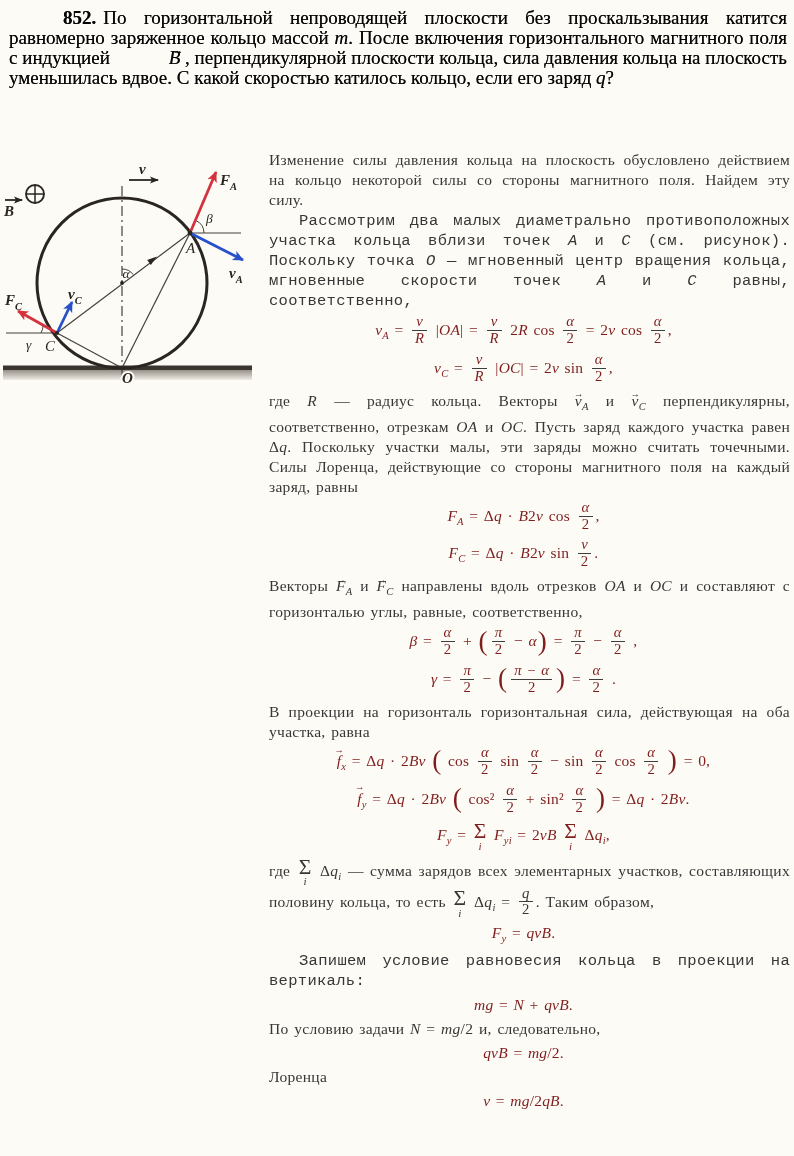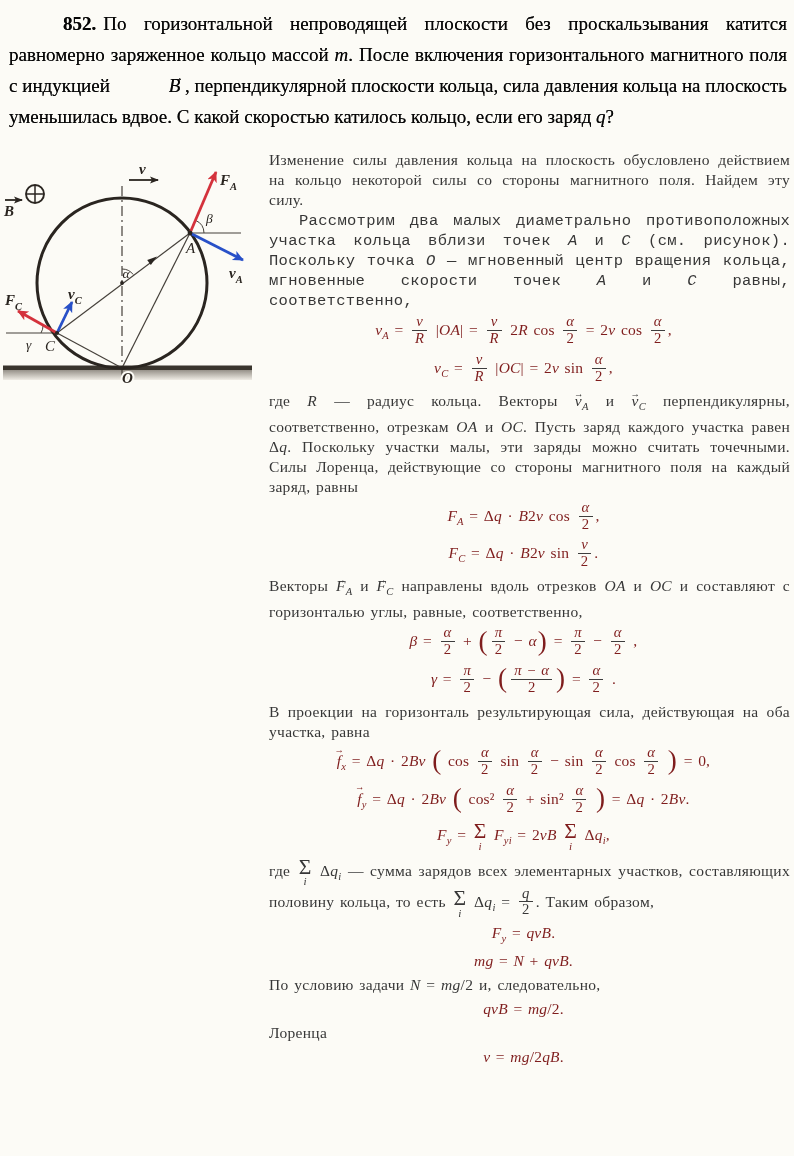--- a/index.html
+++ b/index.html
@@ -12,21 +12,21 @@
   html,body{margin:0;padding:0;}
   body{
     width:794px;height:1156px;position:relative;overflow:hidden;
     background:var(--paper);
     font-family:"Liberation Serif","DejaVu Serif",serif;
     color:#333;
   }
   
   .problem{
     position:absolute;left:9px;right:7px;top:8px;margin:0;
-    font-size:19px;line-height:31px;text-align:justify;text-indent:54px;
+    font-size:19px;line-height:20px;text-align:justify;text-indent:54px;
     color:#060606;text-shadow:0 0 .5px rgba(0,0,0,.75);
   }
   .pnum{font-weight:bold;margin-right:7px;}
   
   .figure{position:absolute;left:0;top:148px;width:255px;height:252px;}
   .figure text{font-family:"Liberation Serif","DejaVu Serif",serif;font-style:italic;fill:var(--ink);}
   .figure .lbl{font-size:15px;}
   .figure .strong{font-weight:bold;}
   .figure .ang{font-size:13.5px;}
   .figure .sub{font-size:10.5px;}
@@ -133,24 +133,25 @@
   <p>Изменение силы давления кольца на плоскость обусловлено дей­ствием на кольцо некоторой силы со стороны магнитного поля. Найдем эту силу.</p>
   <p class="ind">Рассмотрим два малых диаметрально противоположных участ­ка кольца вблизи точек <i>A</i> и <i>C</i> (см. рисунок). Поскольку точка <i>O</i> — мгновенный центр вращения кольца, мгновенные скорости точек <i>A</i> и <i>C</i> равны, соответственно,</p>
   <div class="eq"><i>v</i><sub><i>A</i></sub> = <span class="f"><span><i>v</i></span><span><i>R</i></span></span> |<i>OA</i>| = <span class="f"><span><i>v</i></span><span><i>R</i></span></span> 2<i>R</i> cos <span class="f"><span><i>α</i></span><span>2</span></span> = 2<i>v</i> cos <span class="f"><span><i>α</i></span><span>2</span></span>,</div>
   <div class="eq"><i>v</i><sub><i>C</i></sub> = <span class="f"><span><i>v</i></span><span><i>R</i></span></span> |<i>OC</i>| = 2<i>v</i> sin <span class="f"><span><i>α</i></span><span>2</span></span>,</div>
   <p>где <i>R</i> — радиус кольца. Векторы <span class="v"><i>v</i></span><sub><i>A</i></sub> и <span class="v"><i>v</i></span><sub><i>C</i></sub> перпендикулярны, соответственно, отрезкам <i>OA</i> и <i>OC</i>. Пусть заряд каждого участка равен Δ<i>q</i>. Поскольку участки малы, эти заряды можно считать точечными. Силы Лоренца, действующие со стороны магнитного поля на каждый заряд, равны</p>
   <div class="eq"><i>F</i><sub><i>A</i></sub> = Δ<i>q</i> · <i>B</i>2<i>v</i> cos <span class="f"><span><i>α</i></span><span>2</span></span>,</div>
   <div class="eq"><i>F</i><sub><i>C</i></sub> = Δ<i>q</i> · <i>B</i>2<i>v</i> sin <span class="f"><span><i>v</i></span><span>2</span></span>.</div>
   <p>Векторы <span class="v"><i>F</i></span><sub><i>A</i></sub> и <span class="v"><i>F</i></span><sub><i>C</i></sub> направлены вдоль отрезков <i>OA</i> и <i>OC</i> и состав­ляют с горизонталью углы, равные, соответственно,</p>
   <div class="eq"><i>β</i> = <span class="f"><span><i>α</i></span><span>2</span></span> + <span class="bp">(</span><span class="f"><span><i>π</i></span><span>2</span></span> − <i>α</i><span class="bp">)</span> = <span class="f"><span><i>π</i></span><span>2</span></span> − <span class="f"><span><i>α</i></span><span>2</span></span> ,</div>
   <div class="eq"><i>γ</i> = <span class="f"><span><i>π</i></span><span>2</span></span> − <span class="bp">(</span><span class="f"><span><i>π</i> − <i>α</i></span><span>2</span></span><span class="bp">)</span> = <span class="f"><span><i>α</i></span><span>2</span></span> .</div>
-  <p>В проекции на горизонталь результирующая сила, действующая на оба участка, равна</p>
+  <p>В проекции на горизонталь горизонтальная сила, действующая на оба участка, равна</p>
   <div class="eq"><span class="v"><i>f</i></span><sub><i>x</i></sub> = Δ<i>q</i> · 2<i>Bv</i> <span class="bp">(</span> cos <span class="f"><span><i>α</i></span><span>2</span></span> sin <span class="f"><span><i>α</i></span><span>2</span></span> − sin <span class="f"><span><i>α</i></span><span>2</span></span> cos <span class="f"><span><i>α</i></span><span>2</span></span> <span class="bp">)</span> = 0,</div>
   <div class="eq"><span class="v"><i>f</i></span><sub><i>y</i></sub> = Δ<i>q</i> · 2<i>Bv</i> <span class="bp">(</span> cos² <span class="f"><span><i>α</i></span><span>2</span></span> + sin² <span class="f"><span><i>α</i></span><span>2</span></span> <span class="bp">)</span> = Δ<i>q</i> · 2<i>Bv</i>.</div>
   <div class="eq"><i>F</i><sub><i>y</i></sub> = <span class="sm"><span>Σ</span><span>i</span></span> <i>F</i><sub><i>yi</i></sub> = 2<i>vB</i> <span class="sm"><span>Σ</span><span>i</span></span> Δ<i>q</i><sub><i>i</i></sub>,</div>
   <p>где <span class="sm"><span>Σ</span><span>i</span></span> Δ<i>q</i><sub><i>i</i></sub> — сумма зарядов всех элементарных участков, состав­ляющих половину кольца, то есть <span class="sm"><span>Σ</span><span>i</span></span> Δ<i>q</i><sub><i>i</i></sub> = <span class="f"><span><i>q</i></span><span>2</span></span>. Таким образом,</p>
   <div class="eq"><i>F</i><sub><i>y</i></sub> = <i>qvB</i>.</div>
+  <p class="ind">Запишем условие равновесия кольца в проекции на вертикаль:</p>
   <div class="eq"><i>mg</i> = <i>N</i> + <i>qvB</i>.</div>
   <p>По условию задачи <i>N</i> = <i>mg</i>/2 и, следовательно,</p>
   <div class="eq"><i>qvB</i> = <i>mg</i>/2.</div>
   <p>Лоренца</p>
   <div class="eq"><i>v</i> = <i>mg</i>/2<i>qB</i>.</div>
 </div>
 
 </body></html>

